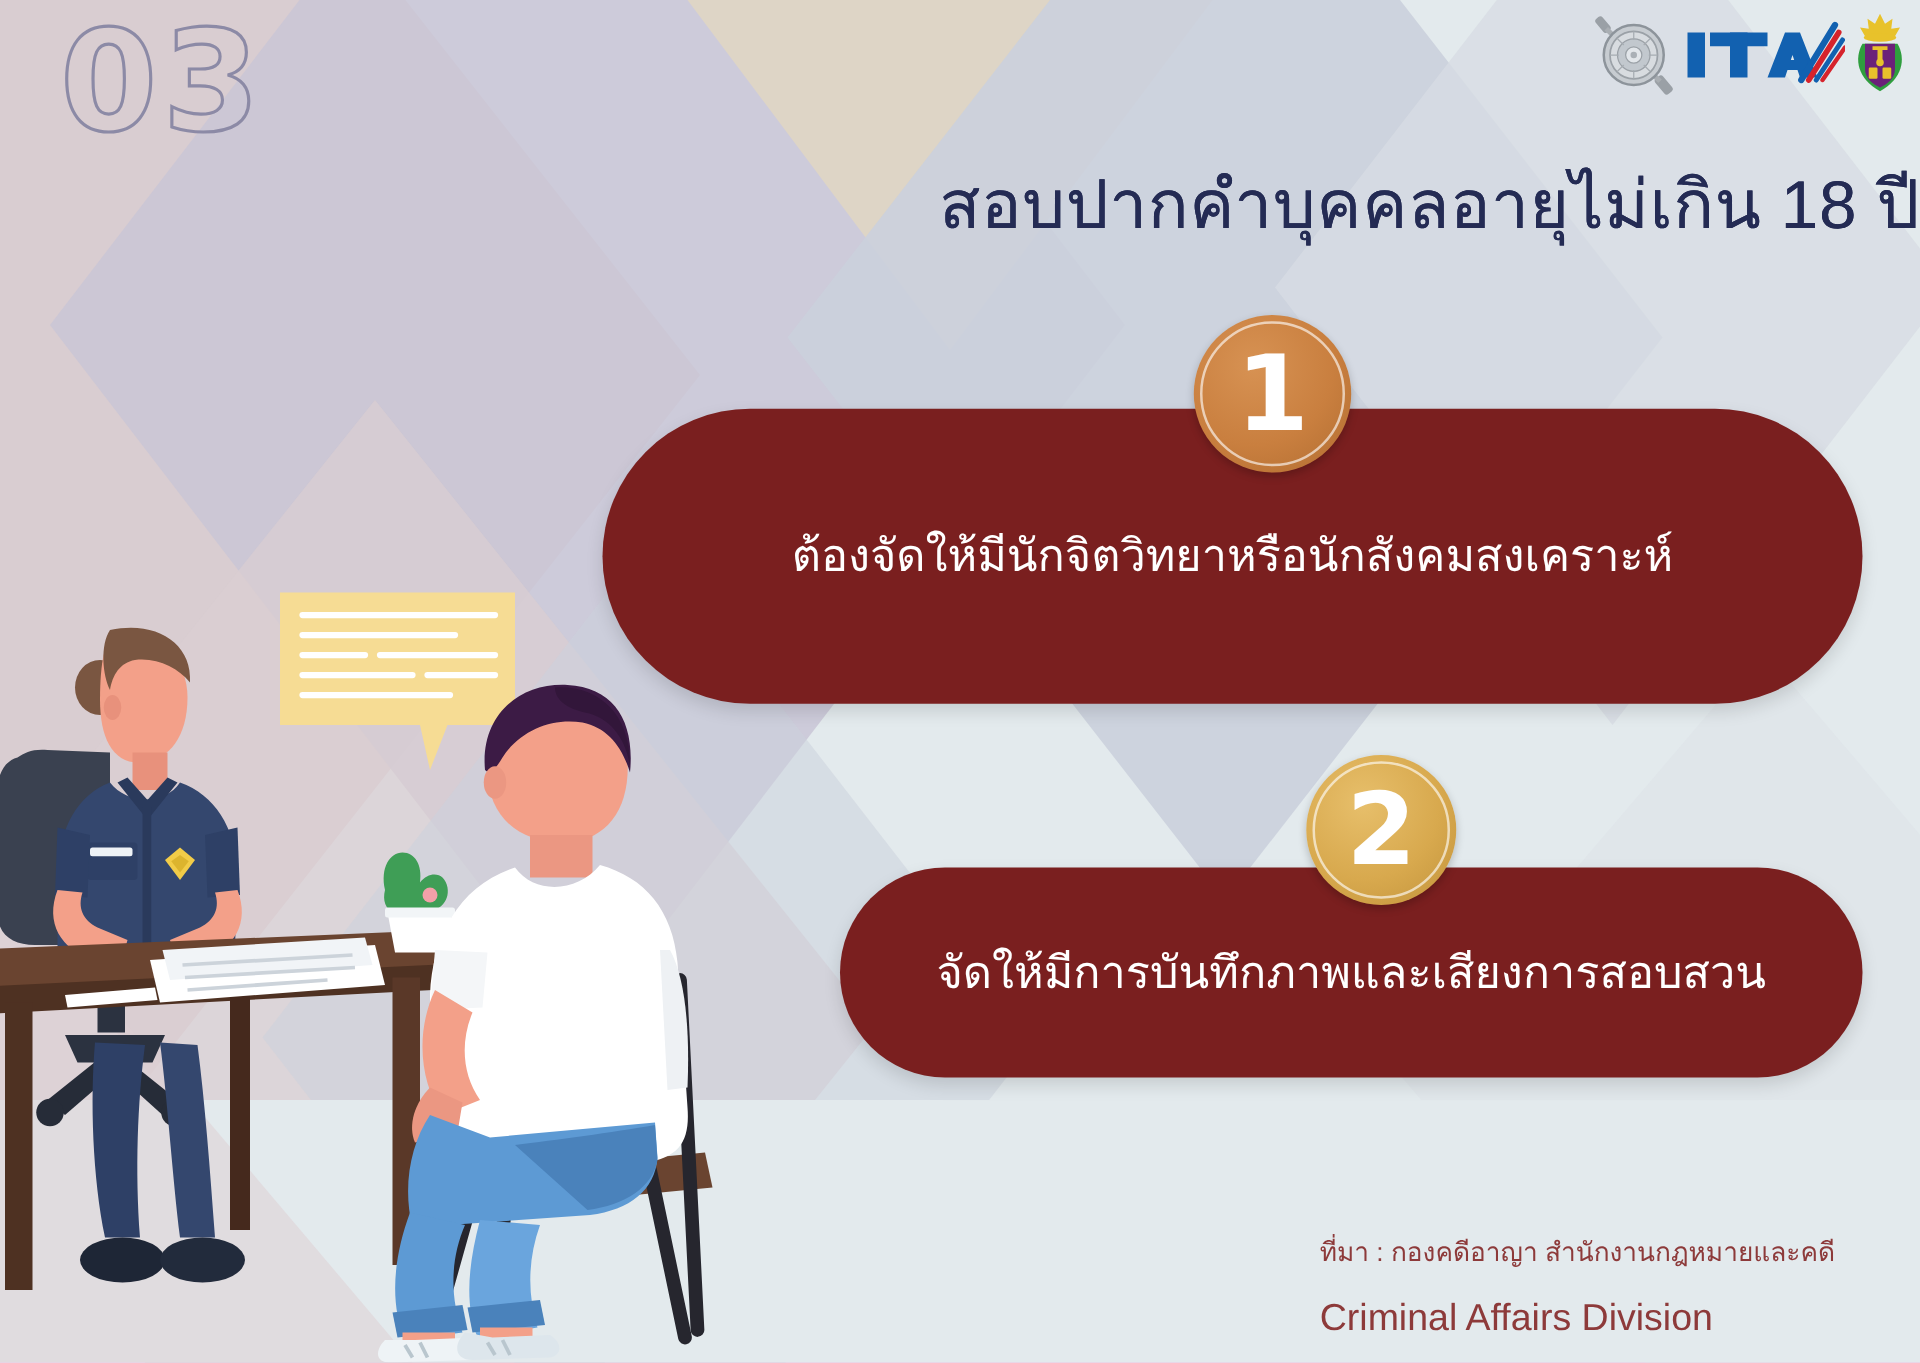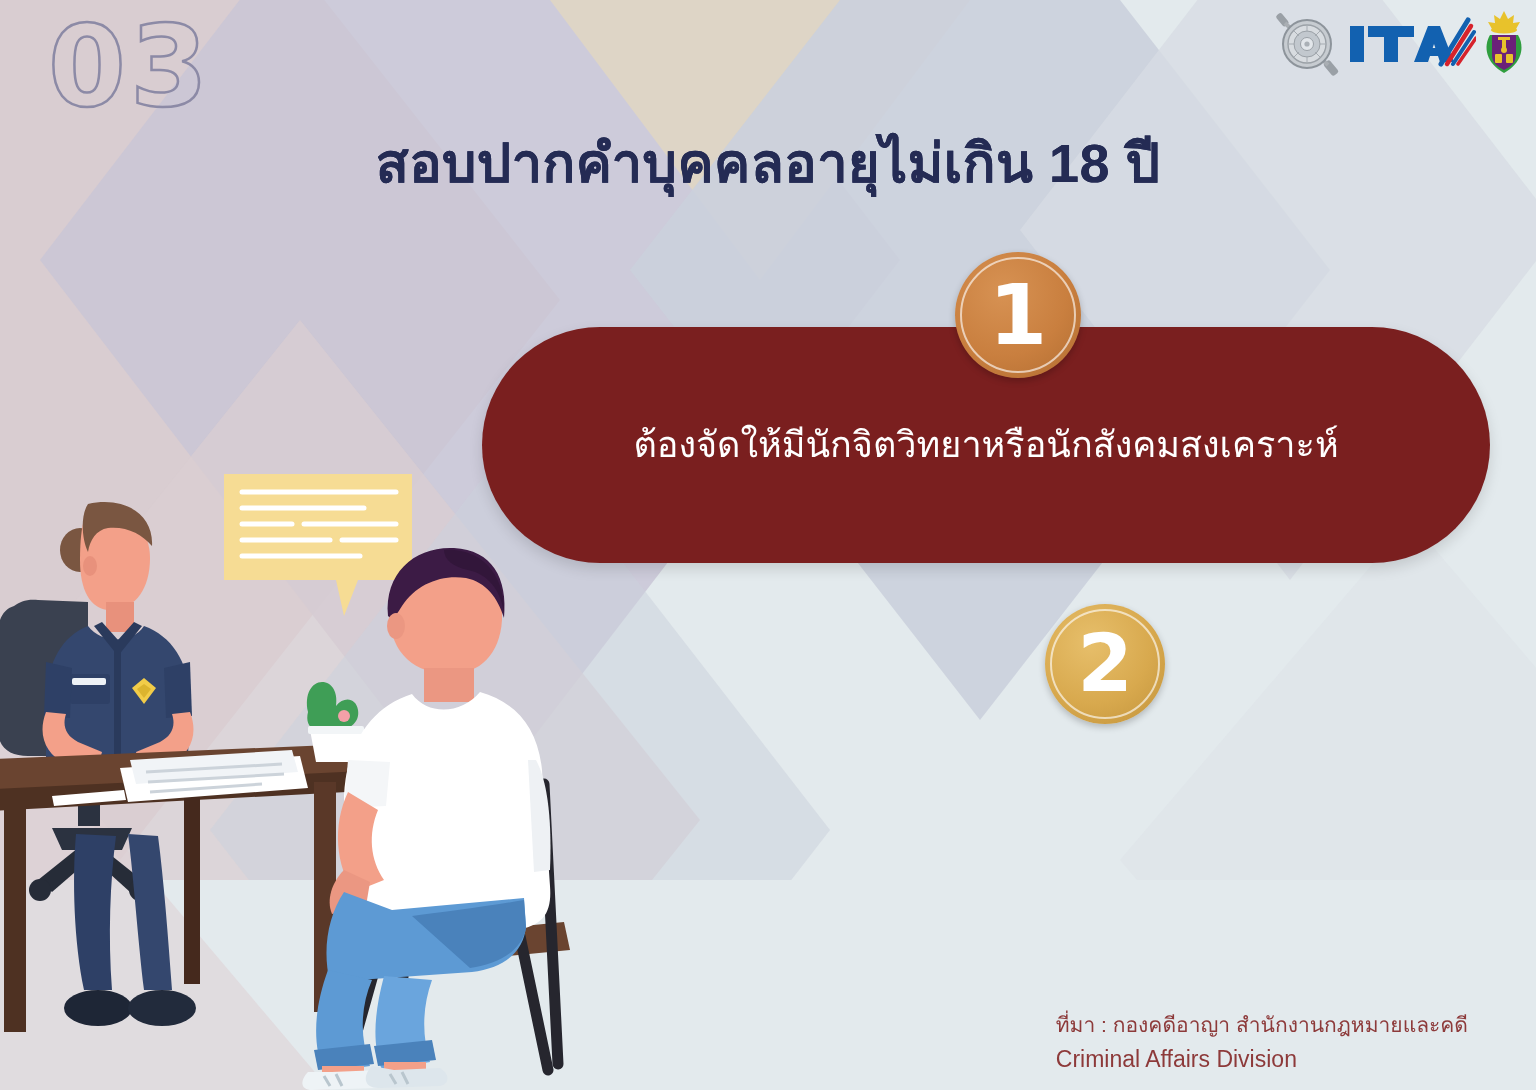--- a/index.html
+++ b/index.html
@@ -24,22 +24,22 @@
     line-height:1.05;
     user-select:none;
   }
 
   
   .logo-strip{position:absolute;right:10px;top:8px;display:flex;align-items:center;gap:6px;}
   .logo-strip svg{display:block;}
 
   
   .page-title{
-    position:absolute;left:0;right:0;top:84px;text-align:center;
-    font-size:54px;font-weight:700;color:#242b54;
+    position:absolute;left:0;right:0;top:84px;text-align:right;
+    font-size:54px;font-weight:400;color:#242b54;
     font-family:"Liberation Sans","DejaVu Sans",sans-serif;
     letter-spacing:.5px;
     text-shadow:0 0 0 #242b54;
   }
 
   
   .card{
     position:absolute;
     background:#7a1f1f;
     color:#fff;
@@ -81,21 +81,21 @@
     left:1045px;top:604px;width:120px;height:120px;font-size:80px;
     background:radial-gradient(circle at 38% 32%,#e7bf6b 0%,#d8a94e 55%,#c1923a 100%);
   }
 
   
   .source{
     position:absolute;right:68px;bottom:14px;text-align:left;
     color:#8d3a3a;line-height:1.45;
   }
   .source .th{font-size:21px;display:block;}
-  .source .en{font-size:23px;display:block;margin-top:2px;}
+  .source .en{font-size:30px;display:block;margin-top:14px;}
 
   
   #illus{position:absolute;left:-8px;bottom:0;width:600px;height:660px;}
   #illus svg{display:block;width:600px;height:660px;}
 </style>
 </head>
 <body>
 
 <div id="stage">
 
@@ -191,20 +191,25 @@
     <div class="card-text">
       <span class="ln">ต้องจัดให้มีนักจิตวิทยาหรือนักสังคมสงเคราะห์</span>
     </div>
   </div>
 
   <div class="medal" id="medal1">
     <span class="ring"></span>
     <span class="digit">1</span>
   </div>
 
+  <div class="card" id="card2">
+    <div class="card-text">
+      <span class="ln">จัดให้มีการบันทึกภาพและเสียงการสอบสวน</span>
+    </div>
+  </div>
 
   <div class="medal" id="medal2">
     <span class="ring"></span>
     <span class="digit">2</span>
   </div>
 
   <div id="illus">
     <svg viewBox="0 0 600 660" aria-hidden="true">
 
       <g>

